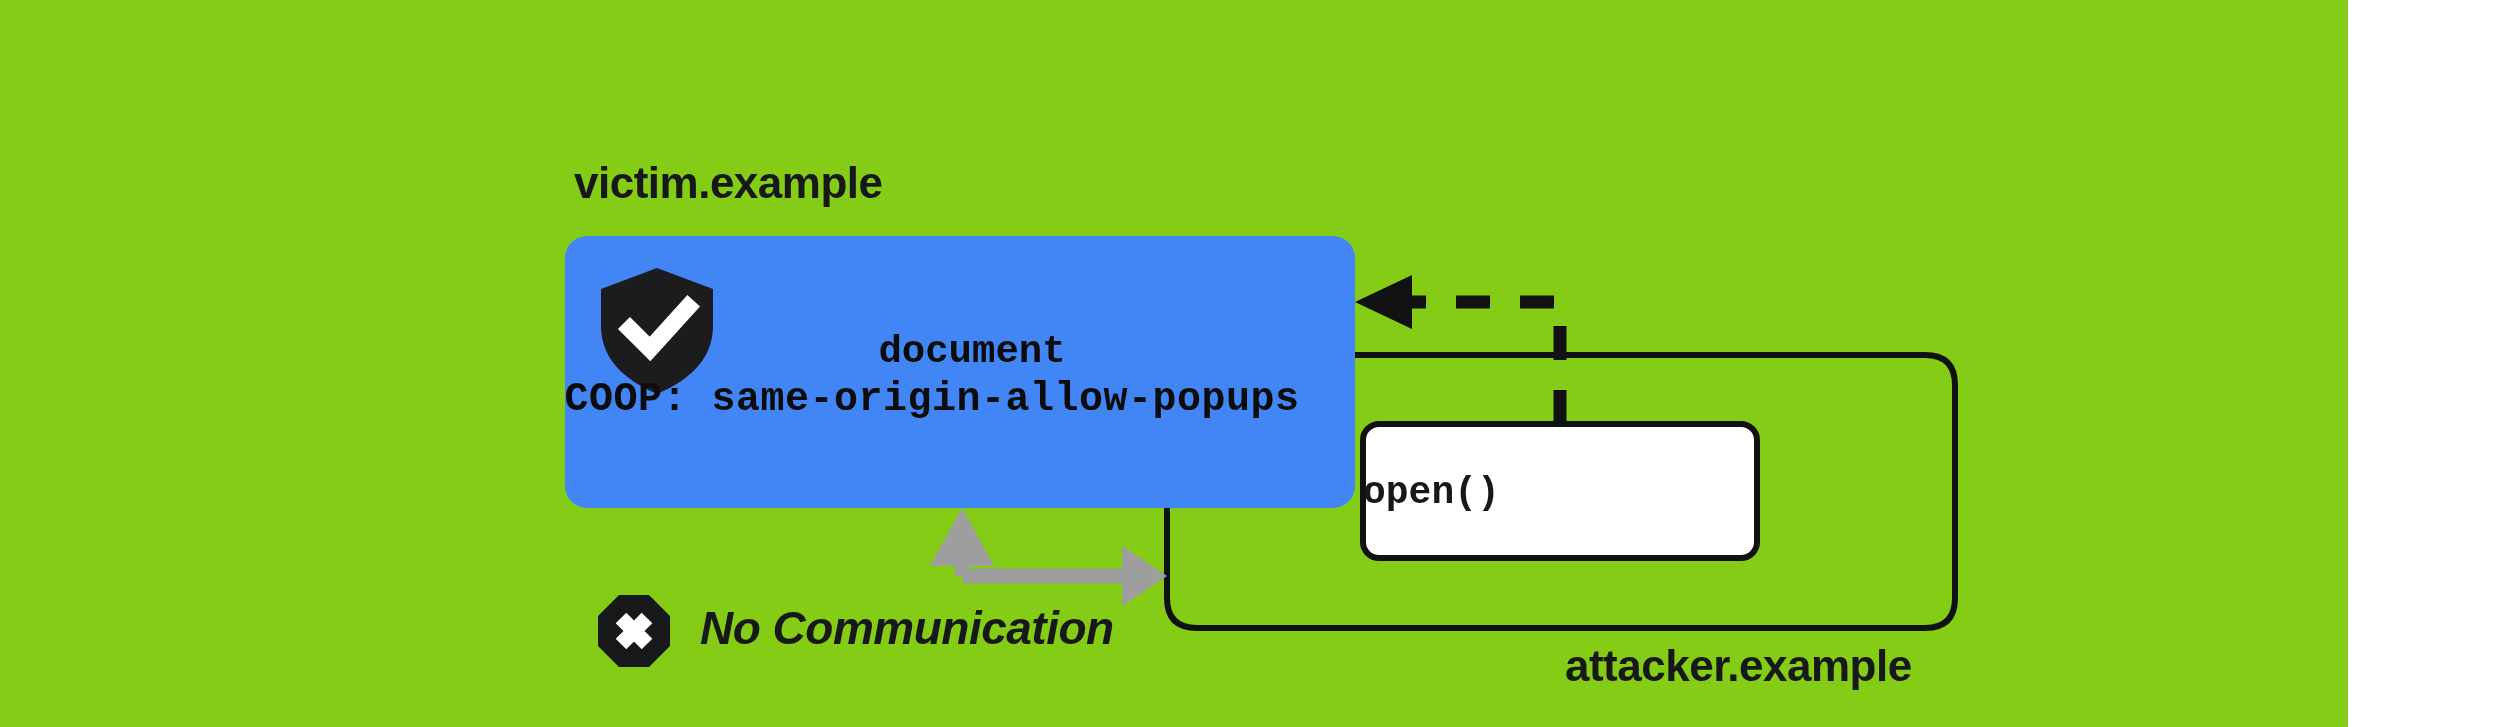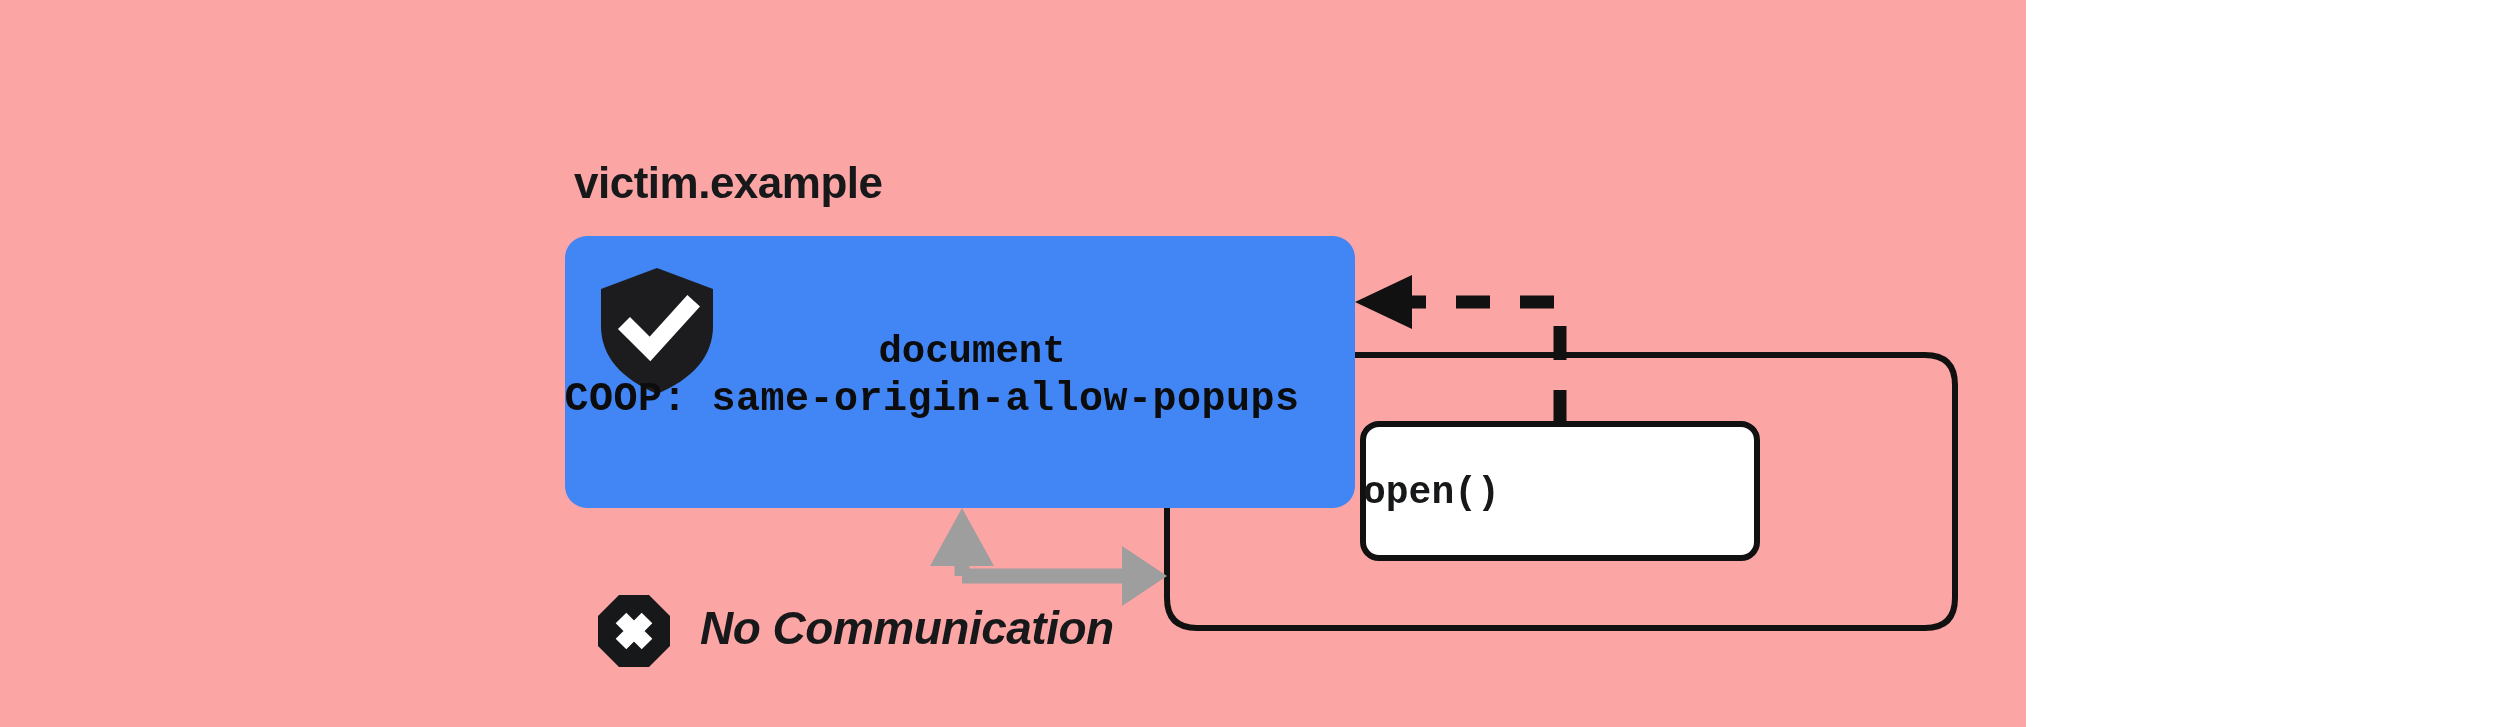--- a/index.html
+++ b/index.html
@@ -5,23 +5,23 @@
   html, body {
     margin: 0;
     padding: 0;
     background: #ffffff;
   }
   body {
     font-family: "Liberation Sans", sans-serif;
   }
   #stage {
     position: relative;
-    width: 2026px;
+    width: 2348px;
     height: 727px;
-    background: #fca5a5;
+    background: #84cc16;
     overflow: hidden;
   }
   #diagram-svg {
     position: absolute;
     left: 0;
     top: 0;
     width: 2500px;
     height: 727px;
   }
   .origin-label {
@@ -124,14 +124,15 @@
   <div class="origin-label" id="victim-label">victim.example</div>
 
   <div class="box-text" id="doc-text">document</div>
 
   <div class="box-text" id="coop-text">COOP: same-origin-allow-popups</div>
 
   <div id="open-text">open()</div>
 
   <div id="nocomm-text">No Communication</div>
 
+  <div class="origin-label" id="attacker-label">attacker.example</div>
 
 </div>
 
 </body></html>

